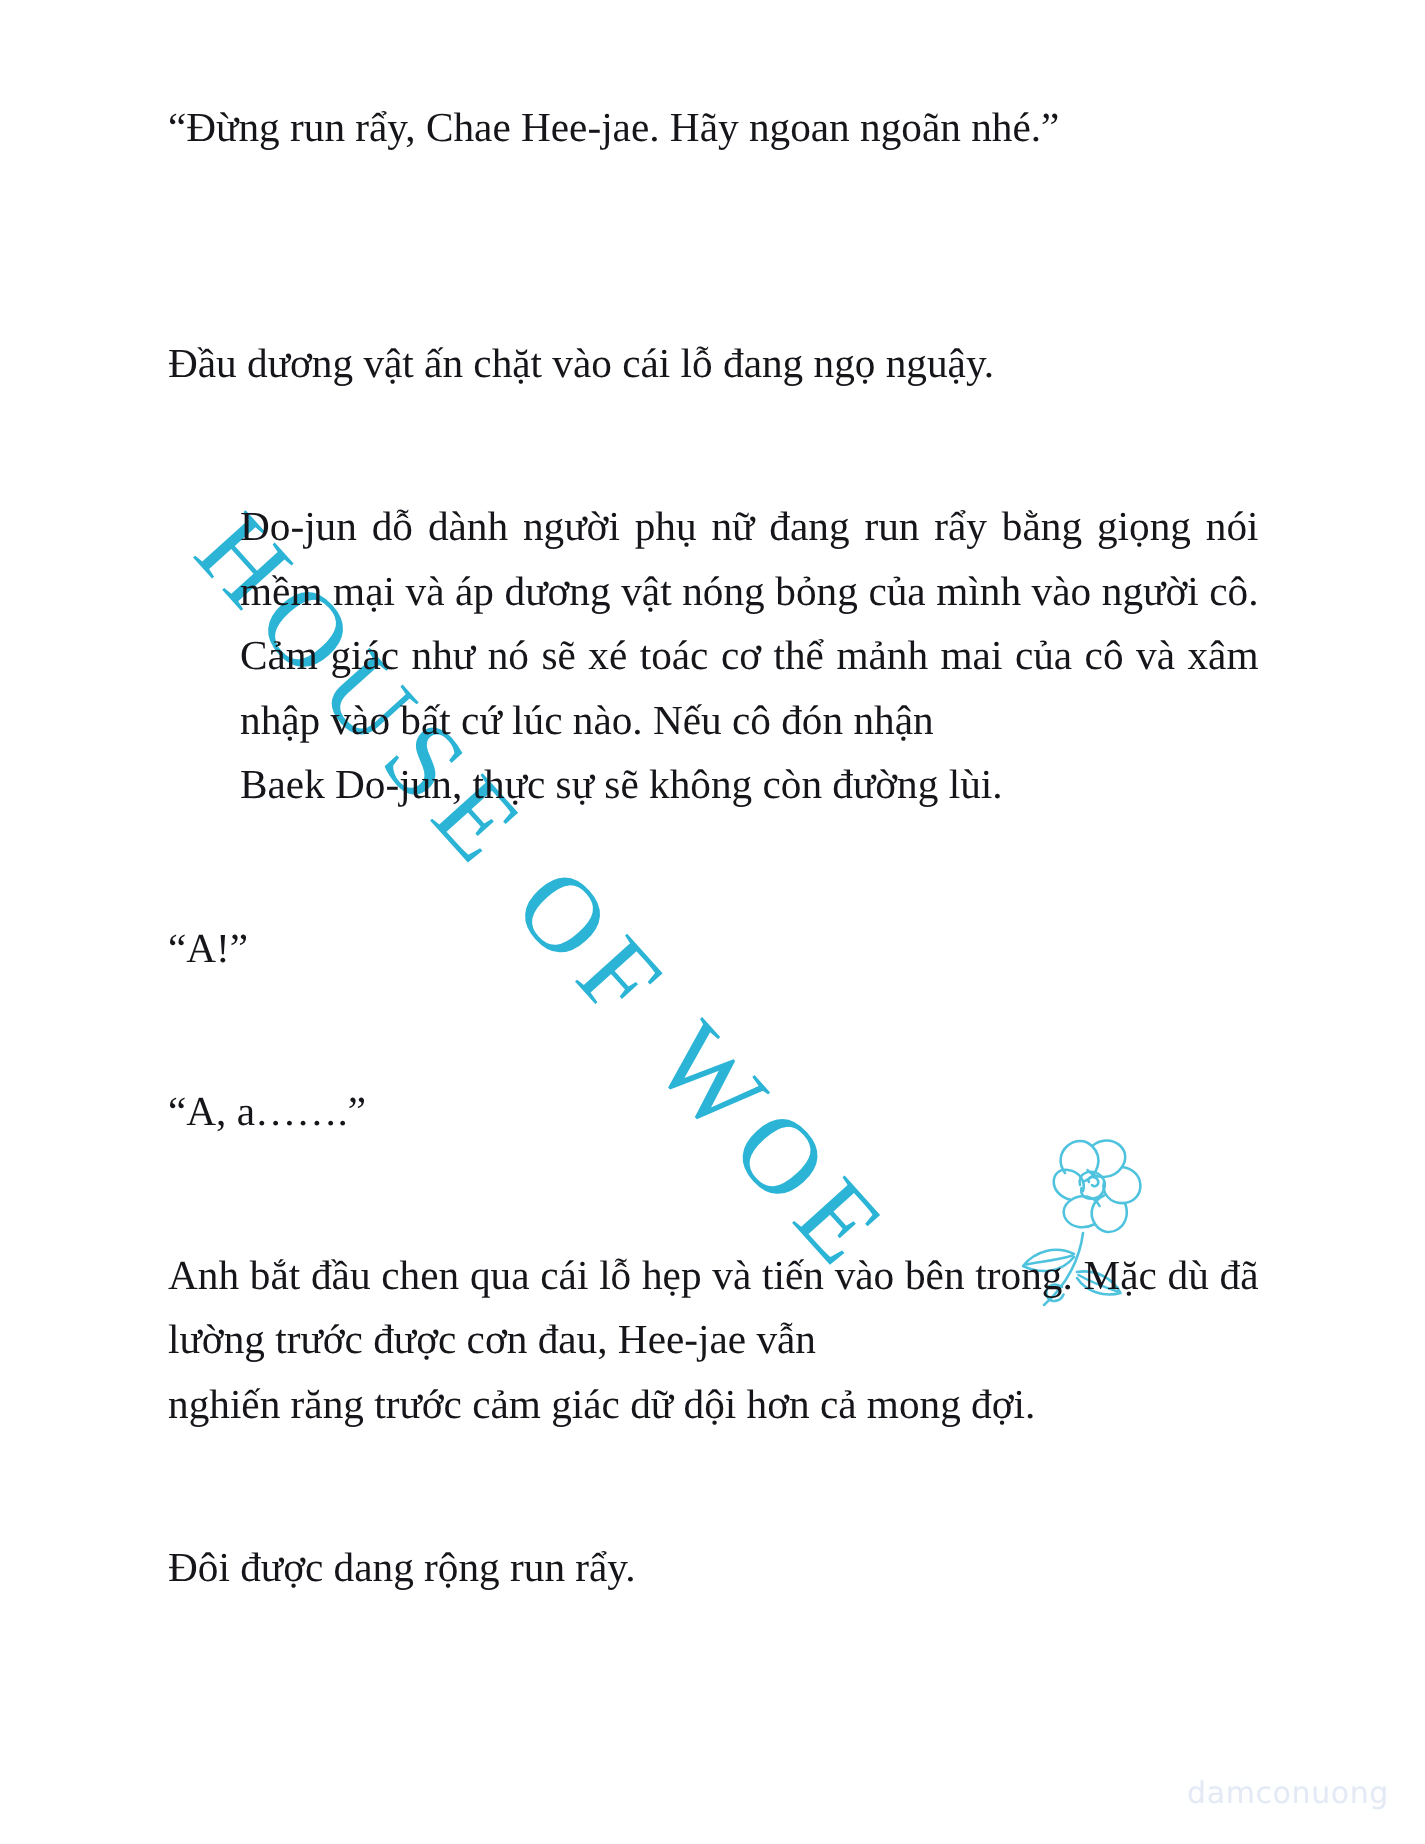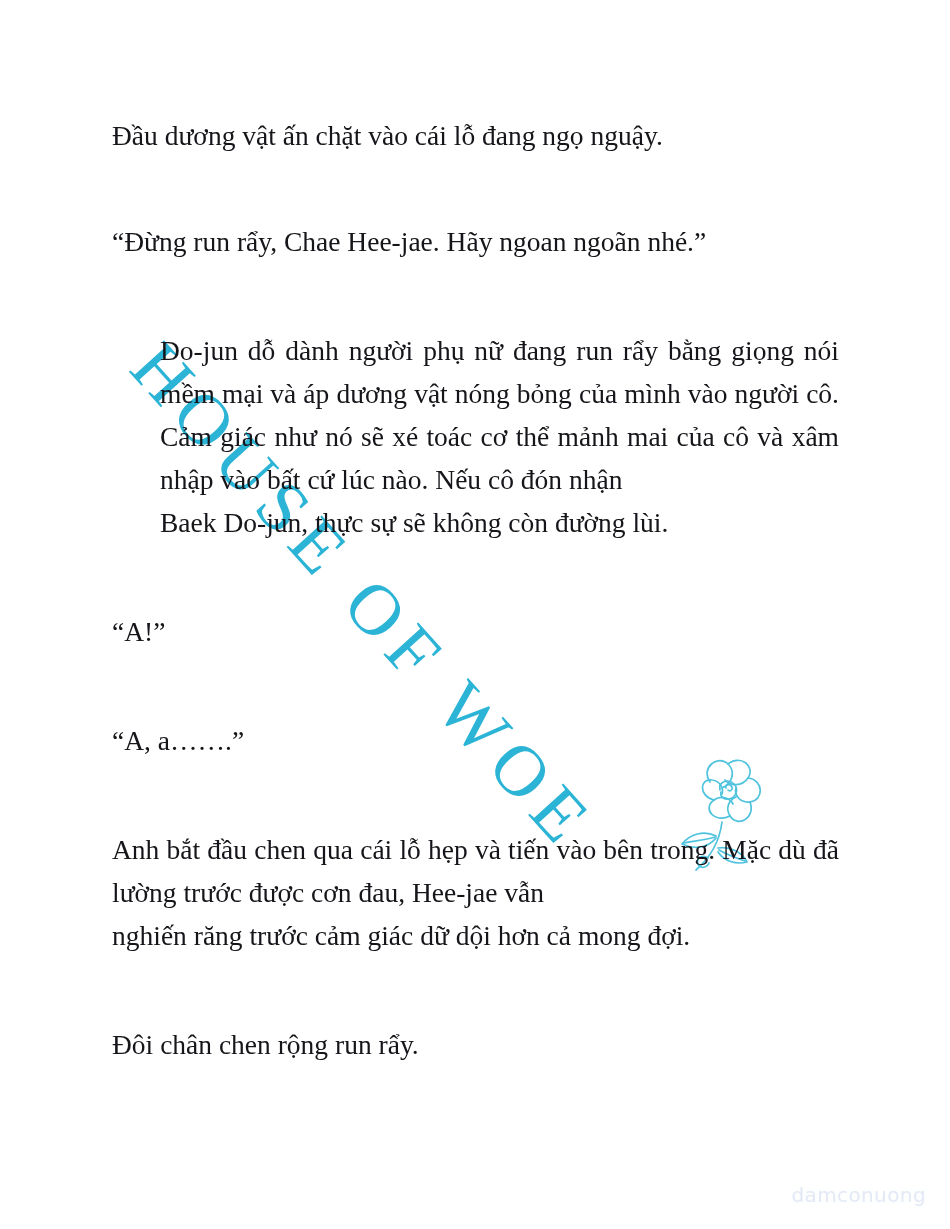--- a/index.html
+++ b/index.html
@@ -131,30 +131,30 @@
 
       <path d="M70 110 C82 108, 94 114, 99 124 C88 127, 76 123, 70 114"></path>
       <path d="M97 123 C88 120, 78 116, 71 112"></path>
 
       <path d="M60 120 C54 116, 48 120, 50 126 C52 131, 59 130, 61 125"></path>
     </svg>
   </div>
 
   <div id="content">
 
+    <p class="para sp-1">“Đừng run rẩy, Chae Hee-jae. Hãy ngoan ngoãn nhé.”</p>
+
     <p class="para sp-0">Đầu dương vật ấn chặt vào cái lỗ đang ngọ nguậy.</p>
-
-    <p class="para sp-1">“Đừng run rẩy, Chae Hee-jae. Hãy ngoan ngoãn nhé.”</p>
 
     <p class="para justify sp-2"><span>Do-jun dỗ dành người phụ nữ đang run rẩy bằng giọng nói mềm mại và áp dương vật nóng bỏng của mình vào người cô. Cảm giác như nó sẽ xé toác cơ thể mảnh mai của cô và xâm nhập vào bất cứ lúc nào. Nếu cô đón nhận</span><span class="lastline">Baek Do-jun, thực sự sẽ không còn đường lùi.</span></p>
 
     <p class="para sp-3">“A!”</p>
 
     <p class="para sp-5">“A, a…….”</p>
 
     <p class="para justify sp-4"><span>Anh bắt đầu chen qua cái lỗ hẹp và tiến vào bên trong. Mặc dù đã lường trước được cơn đau, Hee-jae vẫn</span><span class="lastline">nghiến răng trước cảm giác dữ dội hơn cả mong đợi.</span></p>
 
-    <p class="para sp-6">Đôi chân chen rộng run rẩy.</p>
+    <p class="para sp-6">Đôi được dang rộng run rẩy.</p>
   </div>
 
   <div id="site-mark">damconuong</div>
 
 </div>
 
 </body></html>

